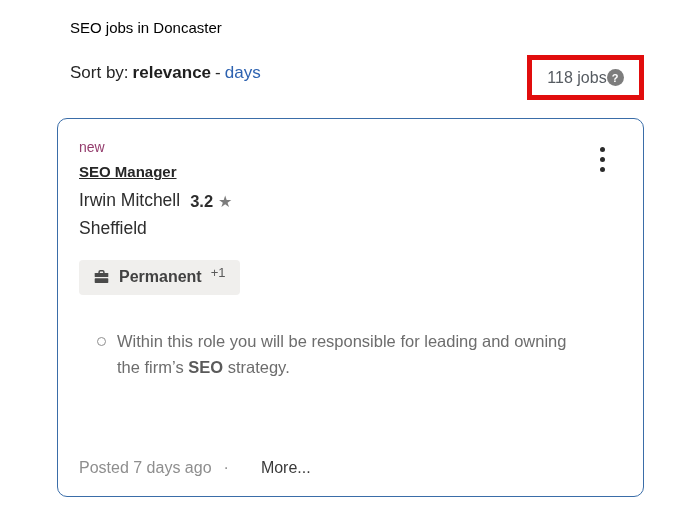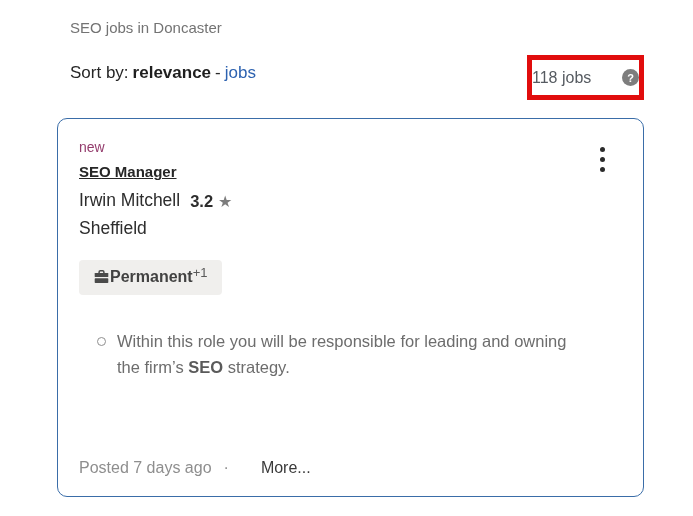--- a/index.html
+++ b/index.html
@@ -11,21 +11,21 @@
     font-family: "Liberation Sans", sans-serif;
     overflow: hidden;
   }
 
   
   .page-header {
     position: absolute;
     left: 70px;
     top: 19px;
     font-size: 15px;
-    color: #737373;
+    color: #000000;
   }
 
   
   .sort-controls {
     position: absolute;
     left: 70px;
     top: 63px;
     font-size: 17px;
     color: #262626;
     white-space: nowrap;
@@ -37,21 +37,21 @@
   .jobs-count-box {
     position: absolute;
     left: 527px;
     top: 55px;
     width: 117px;
     height: 45px;
     box-sizing: border-box;
     border: 5px solid var(--accent-red, #e10d0d);
     display: flex;
     align-items: center;
-    justify-content: space-between;
+    justify-content: center;
     gap: 0;
     background: #ffffff;
   }
   .jobs-count { font-size: 16px; color: #565b61; }
   .help-icon {
     width: 17px; height: 17px;
     border-radius: 50%;
     background: #7d7d7d;
     color: #ffffff;
     font-size: 11px;
@@ -110,20 +110,21 @@
   }
   .company-name { cursor: pointer; }
   .rating { font-weight: 700; font-size: 16.5px; margin-left: 10px; }
   .star-icon { color: #7d7d7d; font-size: 16px; margin-left: 5px; }
 
   .location { margin-top: 7px; font-size: 17.5px; color: #2d2d2d; }
 
   .job-type-badge {
     margin-top: 21px;
     display: inline-flex;
+    gap: 9px;
     background: #f0efed;
     border-radius: 4px;
     padding: 8px 14px 9px 14px;
   }
   .briefcase-icon { display: flex; align-items: center; }
   .badge-label { font-size: 16px; font-weight: 700; color: #424242; }
   .badge-extra { font-size: 13px; color: #595959; position: relative; top: -3px; }
 
   .snippet-list {
     list-style: none;
@@ -161,21 +162,21 @@
   .more-link { color: #3a3a3a; margin-left: 22px; text-decoration: none; cursor: pointer; }
 </style>
 </head>
 <body>
 
 <div class="page">
 
   <div class="page-header">SEO jobs in Doncaster</div>
 
   <div class="sort-controls">
-    <span class="sort-label">Sort by:</span><span class="sort-active">relevance</span><span class="sort-sep">-</span><a class="sort-link">jobs</a>
+    <span class="sort-label">Sort by:</span><span class="sort-active">relevance</span><span class="sort-sep">-</span><a class="sort-link">days</a>
   </div>
 
   <div class="jobs-count-box">
     <span class="jobs-count">118 jobs</span>
     <span class="help-icon">?</span>
   </div>
 
   <div class="job-card">
 
     <button class="kebab-button">

